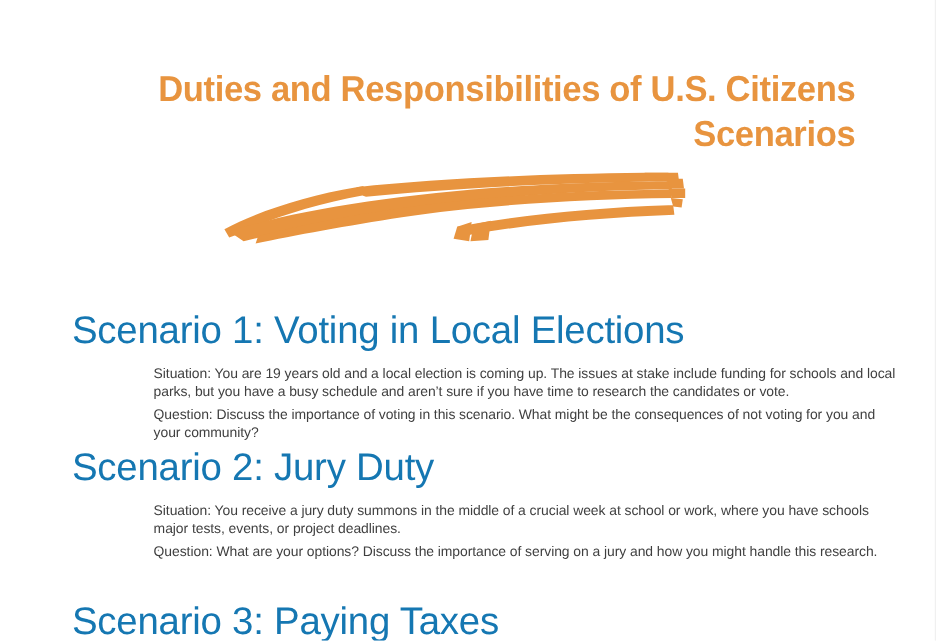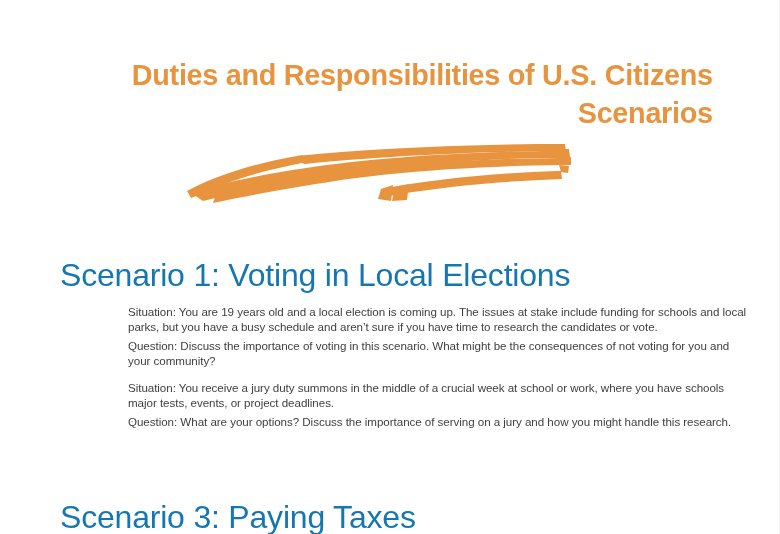--- a/index.html
+++ b/index.html
@@ -136,20 +136,21 @@
         <span class="bullet-text">Situation: You are 19 years old and a local election is coming up. The issues at stake include funding for schools and local parks, but you have a busy schedule and aren’t sure if you have time to research the candidates or vote.</span>
       </li>
       <li class="bullet">
         <span class="dot">·</span>
         <span class="bullet-text">Question: Discuss the importance of voting in this scenario. What might be the consequences of not voting for you and your community?</span>
       </li>
     </ul>
   </section>
 
   <section class="scenario" id="scenario-2">
+    <h2 class="scenario-heading">Scenario 2: Jury Duty</h2>
     <ul class="bullets">
       <li class="bullet">
         <span class="dot">·</span>
         <span class="bullet-text">Situation: You receive a jury duty summons in the middle of a crucial week at school or work, where you have schools major tests, events, or project deadlines.</span>
       </li>
       <li class="bullet">
         <span class="dot">·</span>
         <span class="bullet-text">Question: What are your options? Discuss the importance of serving on a jury and how you might handle this research.</span>
       </li>
     </ul>

